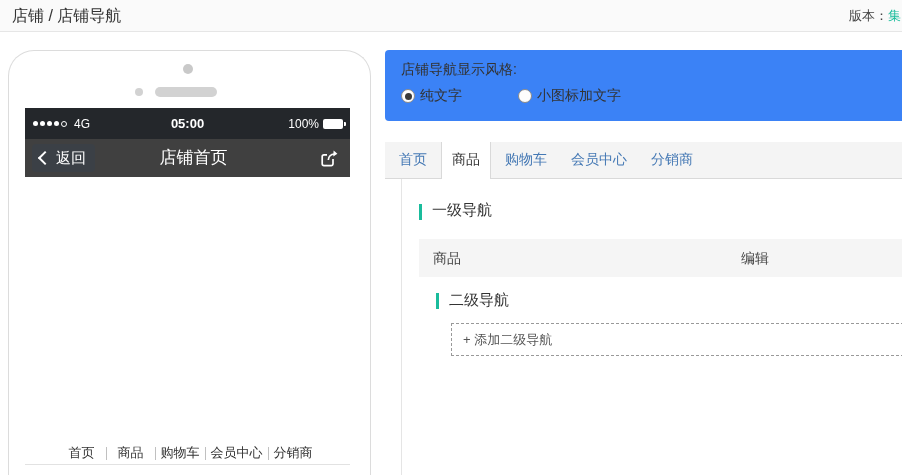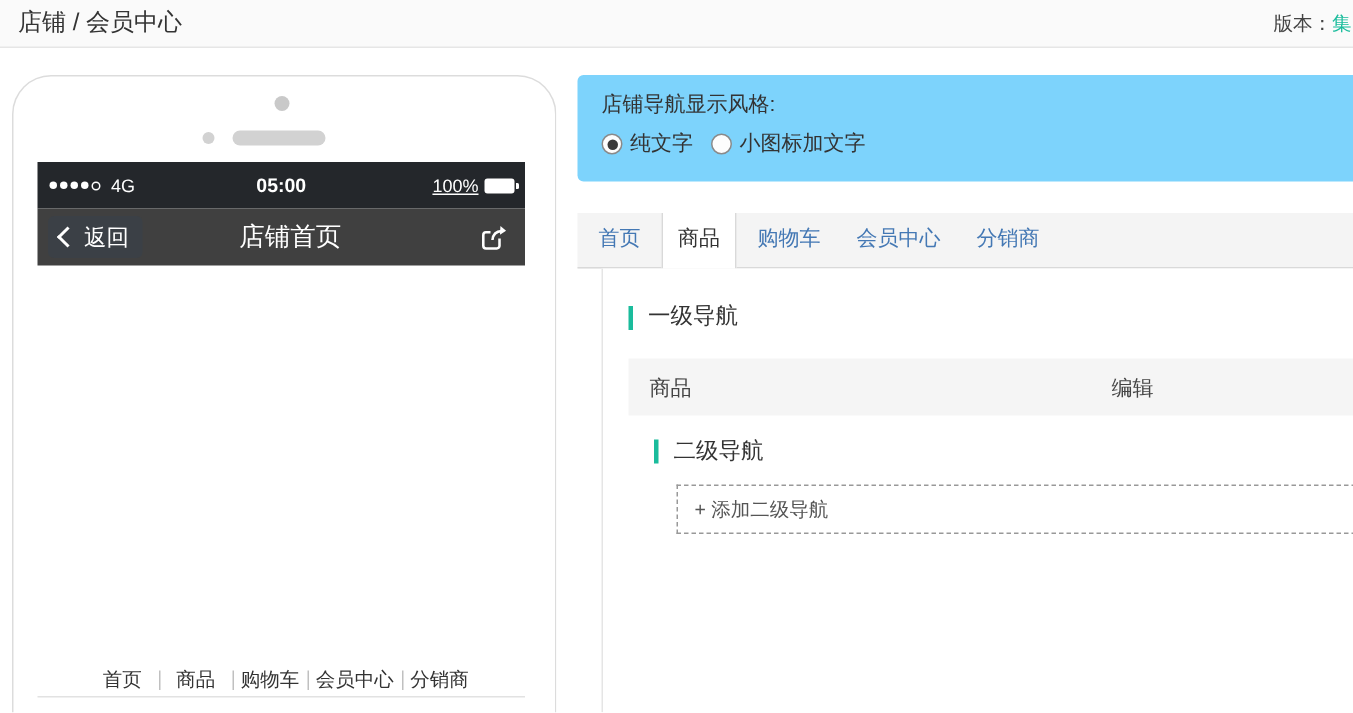--- a/index.html
+++ b/index.html
@@ -31,21 +31,21 @@
   .status-bar { position:relative; height:31px; background:#24272b; color:#fff;
     font-size:12px; }
   .sb-left { position:absolute; left:8px; top:0; height:31px; display:flex;
     align-items:center; }
   .sig { display:flex; align-items:center; margin-right:5px; }
   .sig span { width:5px; height:5px; border-radius:50%; background:#fff; margin-right:2px; }
   .sig span.hollow { background:transparent; border:1px solid #fff; width:4px; height:4px; }
   .sb-time { position:absolute; left:0; right:0; top:0; line-height:31px;
     text-align:center; font-size:13px; font-weight:bold; }
   .sb-right { position:absolute; right:7px; top:0; height:31px; display:flex;
-    align-items:center;text-decoration:underline; }
+    align-items:center; }
   .battery { width:20px; height:10px; background:#fff; border-radius:2px;
     margin-left:4px; position:relative; }
   .battery::after { content:''; position:absolute; right:-3px; top:3px;
     width:2px; height:4px; background:#fff; border-radius:0 1px 1px 0; }
   .nav-bar { position:relative; height:38px; background:#404040; }
   .back-btn { position:absolute; left:7px; top:5px; height:28px;
     background:#3b4046; border-radius:4px; color:#fff; display:flex;
     align-items:center; padding:0 9px 0 8px; font-size:15px; }
   .chev { width:8px; height:8px; border-left:2px solid #fff;
     border-bottom:2px solid #fff; transform:rotate(45deg); margin-right:6px; }
@@ -53,24 +53,24 @@
     text-align:center; color:#fff; font-size:17px; font-weight:500;margin-left:12px; }
   .share { position:absolute; right:10px; top:8px; }
   .phone-body { height:265px; background:#fff; }
   .phone-footer { height:22px; border-bottom:1px solid #e2e2e2; display:flex;
     align-items:center; justify-content:center; font-size:13px; color:#333; }
   .pf-item { padding:0 11px; white-space:nowrap; }
   .pf-item.tight { padding:0 5px; }
   .pf-div { width:1px; height:13px; background:#c0c0c0; }
   
   .options-box { position:absolute; left:385px; top:50px; width:517px; height:71px;
-    background:#7dd3fc; border-radius:4px 0 0 4px; }
+    background:#3b82f6; border-radius:4px 0 0 4px; }
   .options-label { position:absolute; left:16px; top:11px; font-size:14px; color:#333; }
   .radio-row { position:absolute; left:16px; top:37px; display:flex;
-    align-items:center; font-size:14px; color:#333; }
+    align-items:center; font-size:14px; color:#333;gap:44px; }
   .radio { width:12px; height:12px; border:1px solid #8a8a8a; border-radius:50%;
     background:#fdfdfd; position:relative; margin-right:5px; }
   .radio.selected::after { content:''; position:absolute; left:2.5px; top:2.5px;
     width:7px; height:7px; background:#3a3a3a; border-radius:50%; }
   .radio-opt { display:flex; align-items:center; cursor:pointer; }
   .radio-opt + .radio-opt { margin-left:12px; }
   
   .tab-bar { position:absolute; left:385px; top:142px; width:517px; height:36px;
     background:#f4f4f4; border-bottom:1px solid #d9d9d9; white-space:nowrap;font-family:Liberation Serif, serif; }
   .tab { display:inline-block; vertical-align:top; height:36px; line-height:36px;
@@ -93,21 +93,21 @@
   .add-dashed { position:absolute; left:49px; top:144px; width:460px; height:31px;
     border:1px dashed #999; line-height:31px; padding-left:11px; font-size:13px;
     color:#555; cursor:pointer; }
 </style>
 </head>
 <body>
 
 <div id="app">
 
   <div class="top-header">
-    <div class="breadcrumb">店铺 / 会员中心</div>
+    <div class="breadcrumb">店铺 / 店铺导航</div>
     <div class="version"><span>版本：</span><a href="#">集</a></div>
   </div>
 
   <div class="phone">
     <div class="camera"></div>
     <div class="speaker-dot"></div>
     <div class="speaker-bar"></div>
     <div class="screen">
       <div class="status-bar">
         <div class="sb-left">

